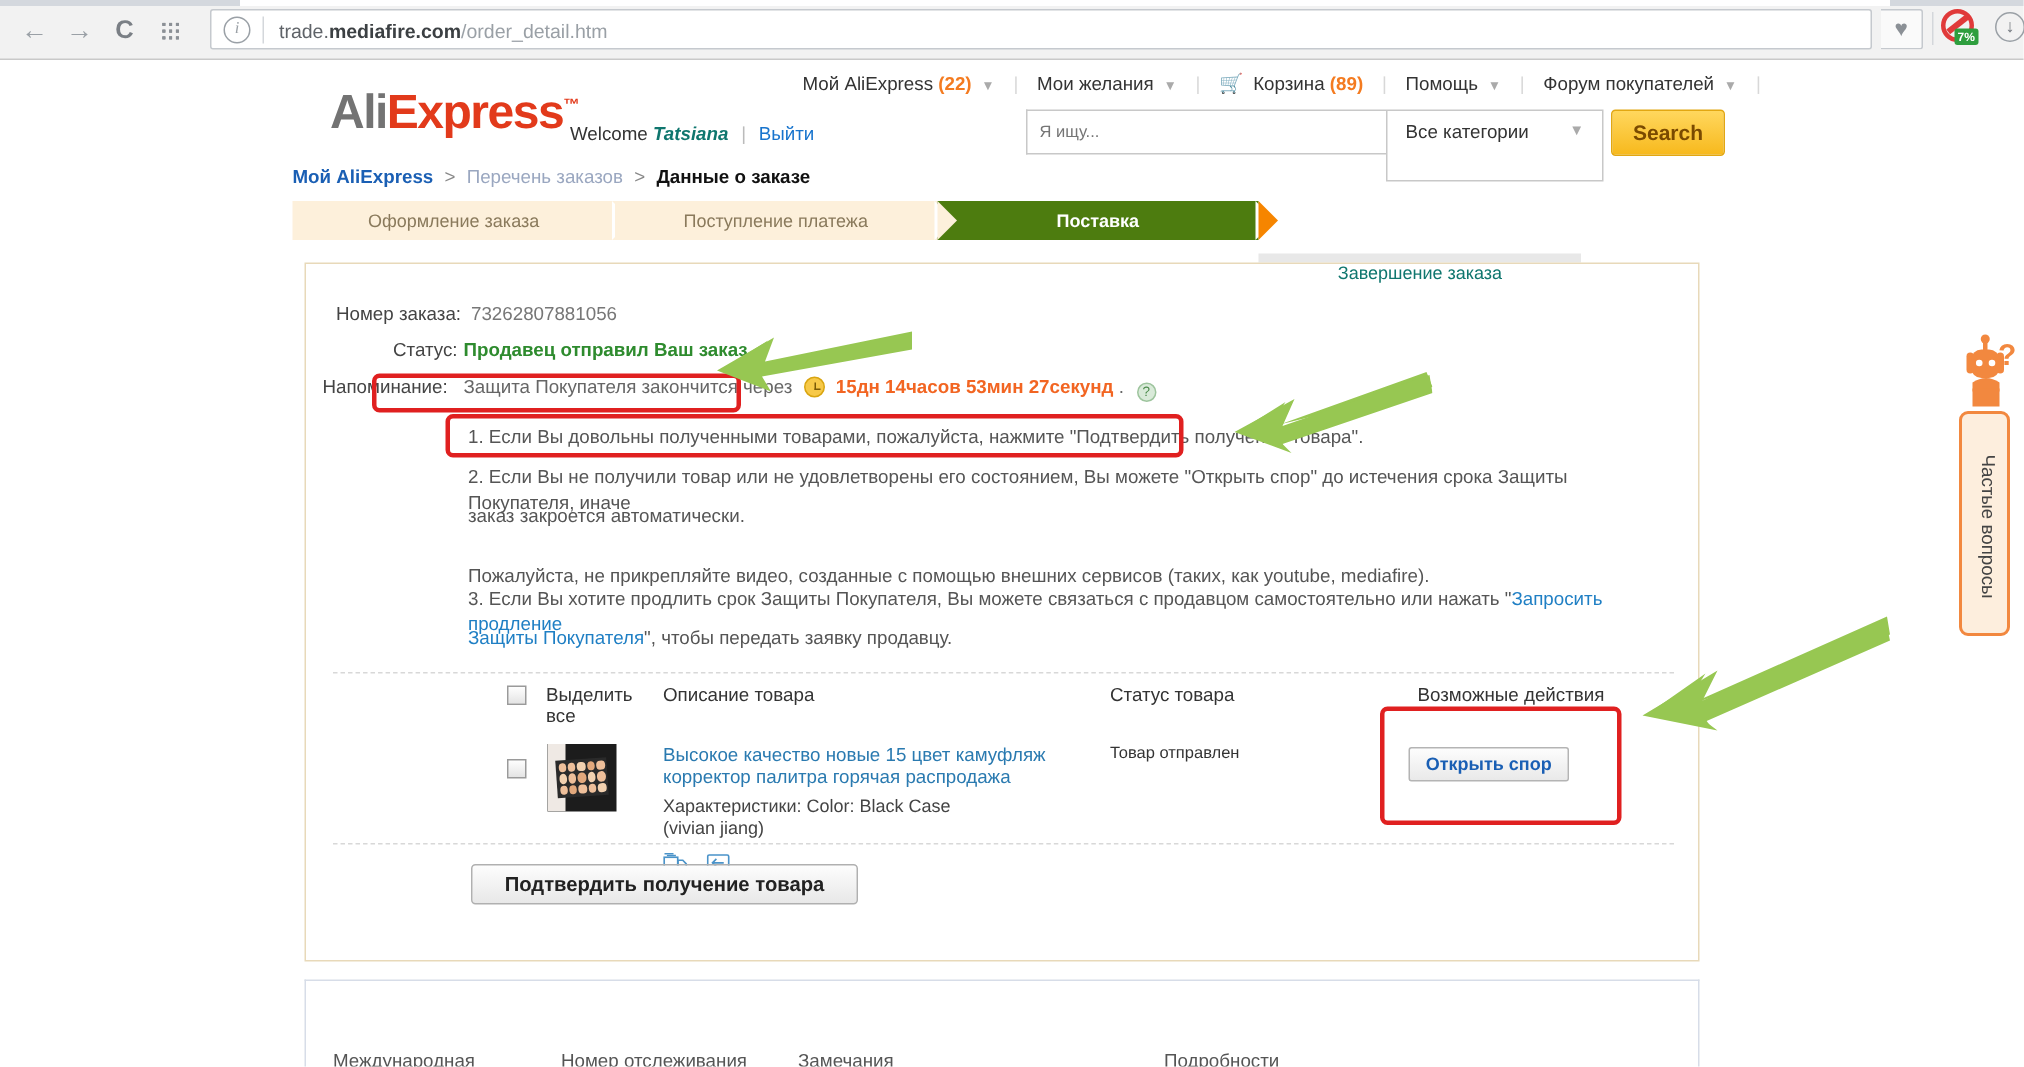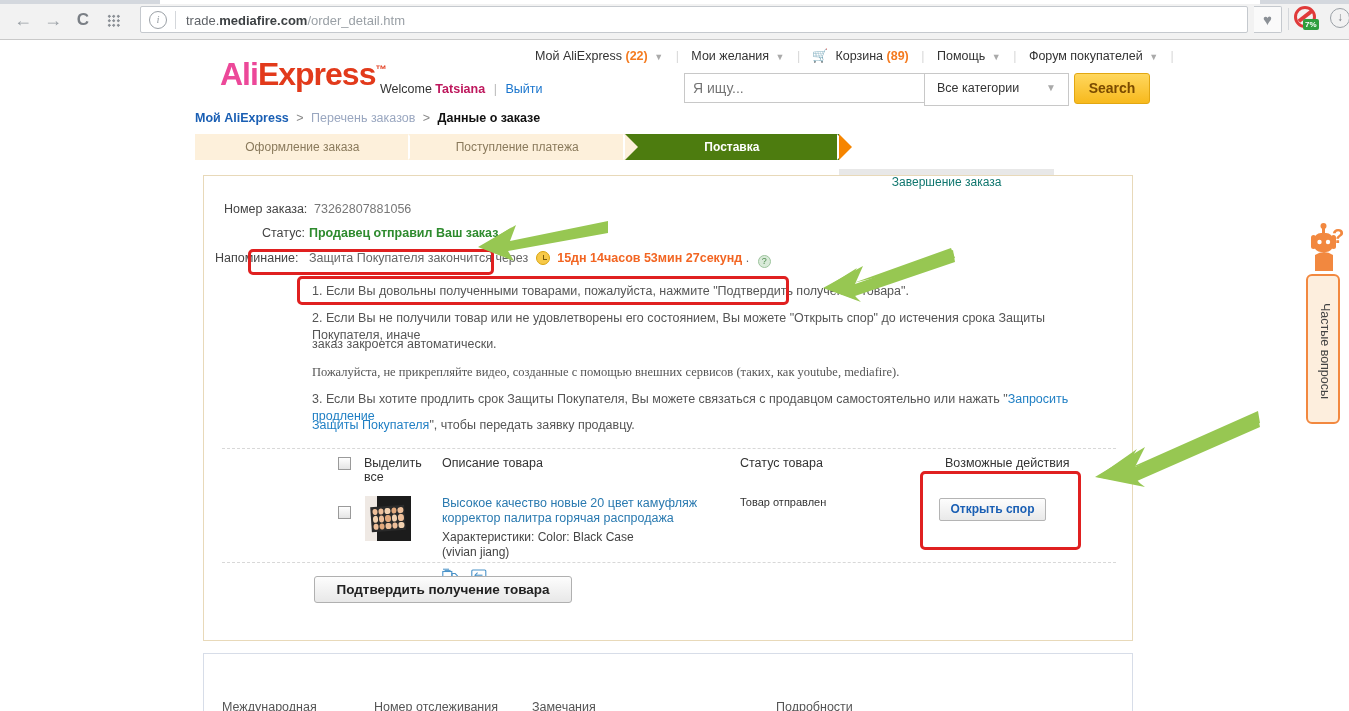--- a/index.html
+++ b/index.html
@@ -106,29 +106,29 @@
   #content {
     position: absolute; left: 195px; top: 0; width: 960px; height: 670px;
   }
 
   
   #logo {
     position: absolute; left: 25px; top: 15px;
     font-size: 32px; font-weight: bold; letter-spacing: -1px;
     font-family: "Liberation Sans", sans-serif;
   }
-  #logo .a  { color: #ec4899; }
+  #logo .a  { color: #737373; }
   #logo .rest { color: #e23a1b; margin-top: 33px; }
   #logo .tm { font-size: 11px; vertical-align: super; color: #e23a1b; }
 
   #welcome {
     position: absolute; left: 185px; top: 41px;
     font-size: 12.5px; color: #333;
   }
-  #welcome .uname { font-weight: bold; color: #be185d; }
+  #welcome .uname { font-weight: bold; color: #0f766e; font-style: italic; }
   #welcome .sep { color: #bbb; margin: 0 5px; }
   #welcome a { color: #1874cd; text-decoration: none; cursor: pointer; }
 
   #topnav {
     position: absolute; left: 340px; top: 7px; right: 0;
     font-size: 12.5px; color: #333; white-space: nowrap;
     text-align: right; padding-right: 6px;
   }
   #topnav .item { cursor: pointer; }
   #topnav .cnt { color: #f47b20; font-weight: bold; }
@@ -136,26 +136,26 @@
   #topnav .bar { color: #d8d8d8; margin: 0 9px; }
   #topnav .cart-icon { color: #f47b20; font-size: 13px; margin-right: 3px; }
 
   
   #searchbox {
     position: absolute; left: 489px; top: 32px; width: 440px; height: 30px;
   }
   #search-input {
     position: absolute; left: 0; top: 0; width: 240px; height: 30px;
     border: 1px solid #c8c8c8; border-right: none;
-    font-size: 14px; color: #999; padding: 0 8px;
+    font-size: 11px; color: #999; padding: 0 8px;
     font-family: "Liberation Sans", sans-serif; outline: none;
     background: #fff;
   }
   #search-cat {
-    position: absolute; left: 240px; top: 0; width: 145px; height: 33px;
+    position: absolute; left: 240px; top: 0; width: 145px; height: 48px;
     border: 1px solid #c8c8c8;
     background: #fff; font-size: 12.5px; color: #333;
     line-height: 28px; padding-left: 12px; cursor: pointer;
   }
   #search-cat .caret {
     position: absolute; right: 12px; top: 0; color: #aaa; font-size: 10px;
   }
   #search-btn {
     position: absolute; left: 390px; top: 0; width: 76px; height: 31px;
     background: linear-gradient(#ffd75e, #f7b91d);
@@ -239,21 +239,21 @@
     vertical-align: -2px; margin-left: 5px; cursor: pointer;
   }
 
   .note {
     position: absolute; left: 108px; font-size: 12.5px; color: #555;
     line-height: 17px; width: 790px;
   }
   #note1 { top: 107px; }
   #note2 { top: 134px; }
   #note2b{ top: 160px; }
-  #note3 { top: 188px; font-family: Liberation Serif, serif; }
+  #note3 { top: 200px; }
   #note4 { top: 215px; }
   #note4b{ top: 241px; }
   .note a { color: #1f7fc4; text-decoration: none; cursor: pointer; }
 
   #table-sep {
     position: absolute; left: 18px; top: 272px; width: 894px;
     border-top: 1px dashed #d8d8d8;
   }
   #table-sep2 {
     position: absolute; left: 18px; top: 386px; width: 894px;
@@ -535,21 +535,21 @@
             <i></i>
             <i></i>
         <i></i>
             <i></i>
             <i></i>
             <i></i>
             <i></i>
       </div>
     </div>
 
-    <div id="prod-title">Высокое качество новые 20 цвет камуфляж корректор палитра горячая распродажа</div>
+    <div id="prod-title">Высокое качество новые 15 цвет камуфляж корректор палитра горячая распродажа</div>
     <div id="prod-attr">
       <div>Характеристики: Color: Black Case</div>
       <div>(vivian jiang)</div>
     </div>
     <div id="prod-icons">
       <svg width="17" height="14" viewBox="0 0 17 14">
         <rect x="0.8" y="3.5" width="9" height="7" fill="none" stroke="#4a93c9" stroke-width="1.1"></rect>
         <path d="M10 5.5 h3.2 l2.3 2.4 v2.6 h-5.5 z" fill="none" stroke="#4a93c9" stroke-width="1.1"></path>
         <circle cx="4" cy="11.6" r="1.5" fill="none" stroke="#4a93c9" stroke-width="1.1"></circle>
         <circle cx="12.4" cy="11.6" r="1.5" fill="none" stroke="#4a93c9" stroke-width="1.1"></circle>

